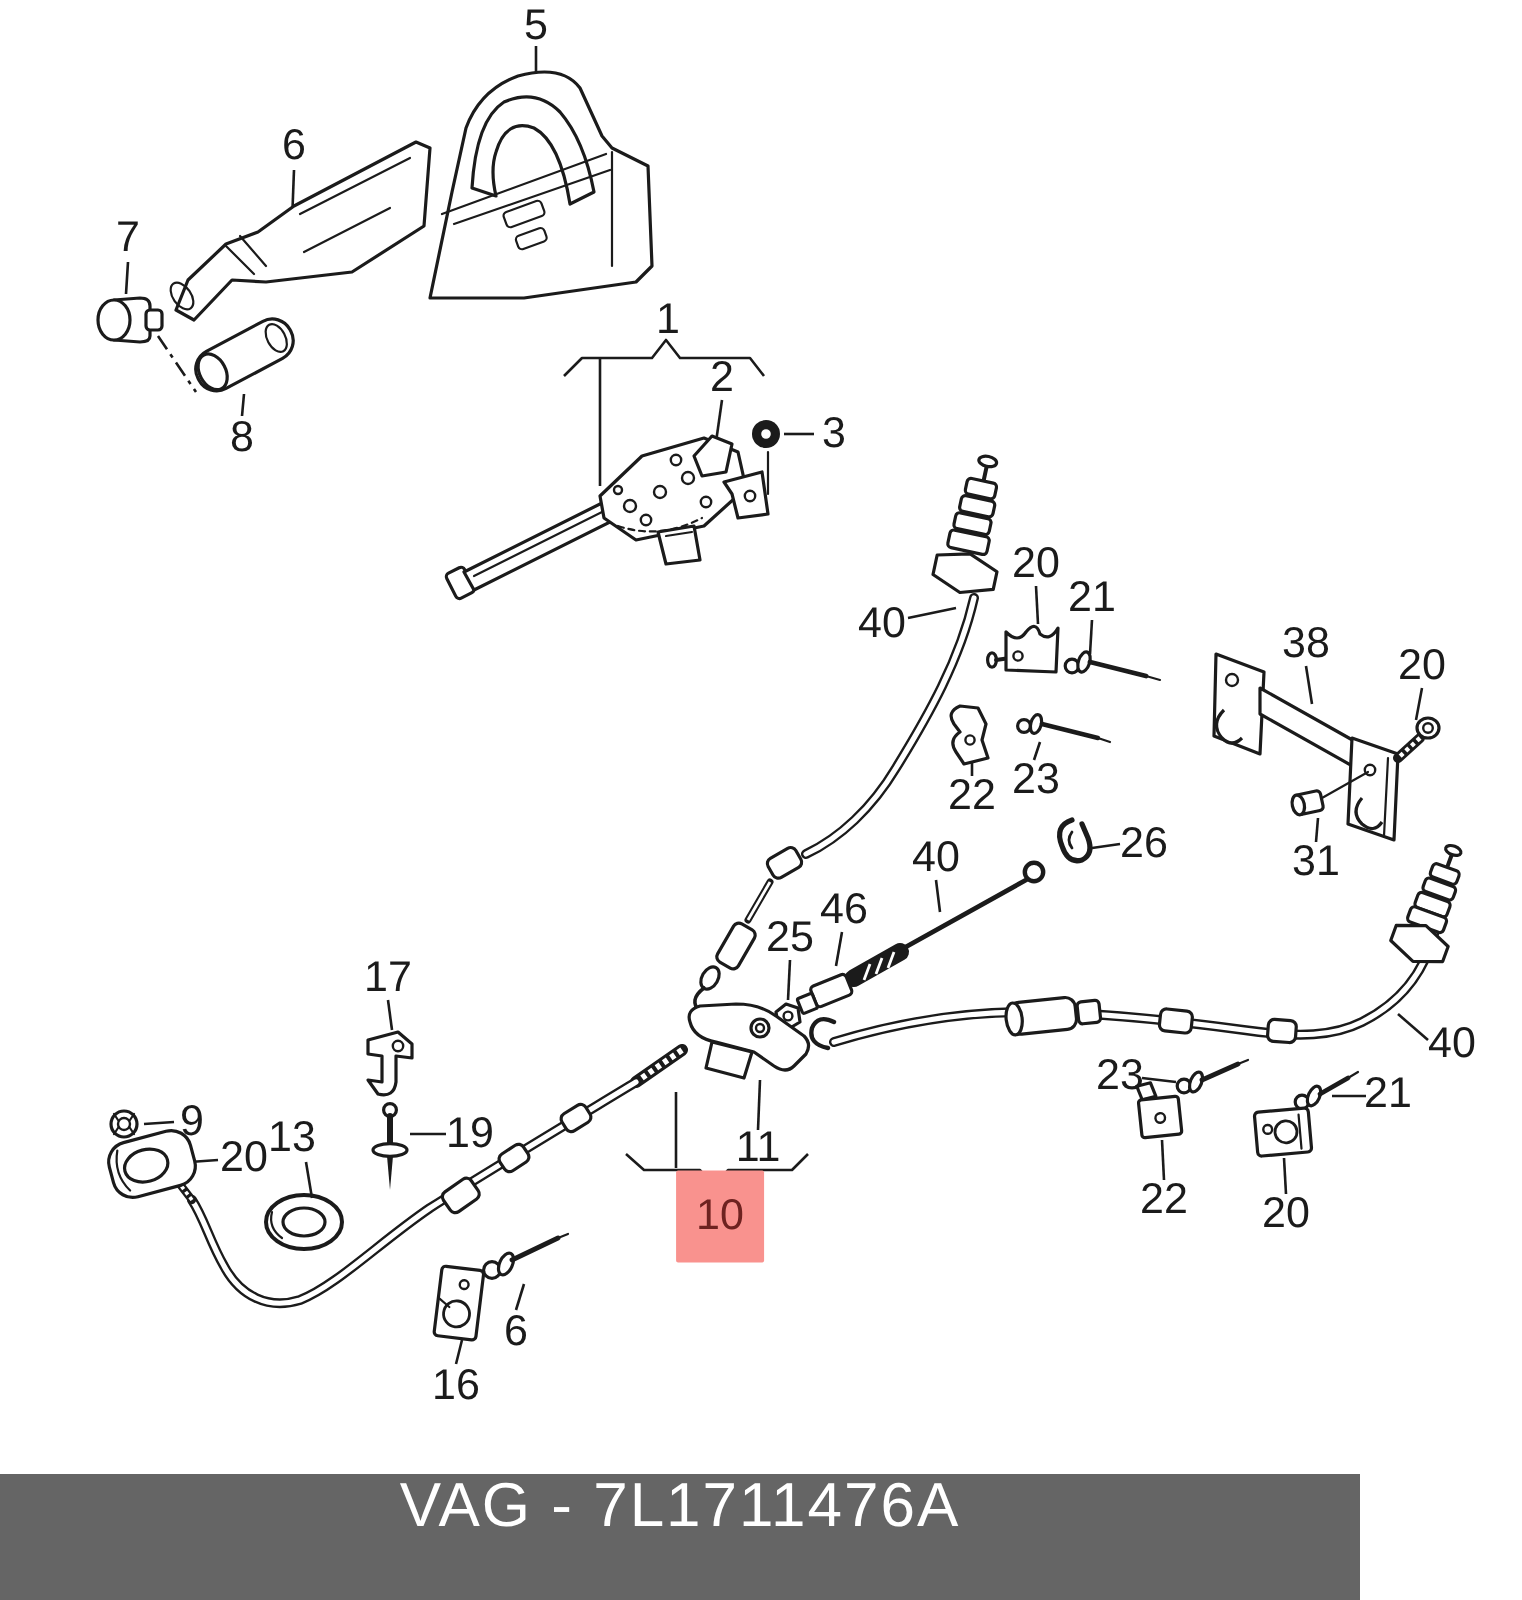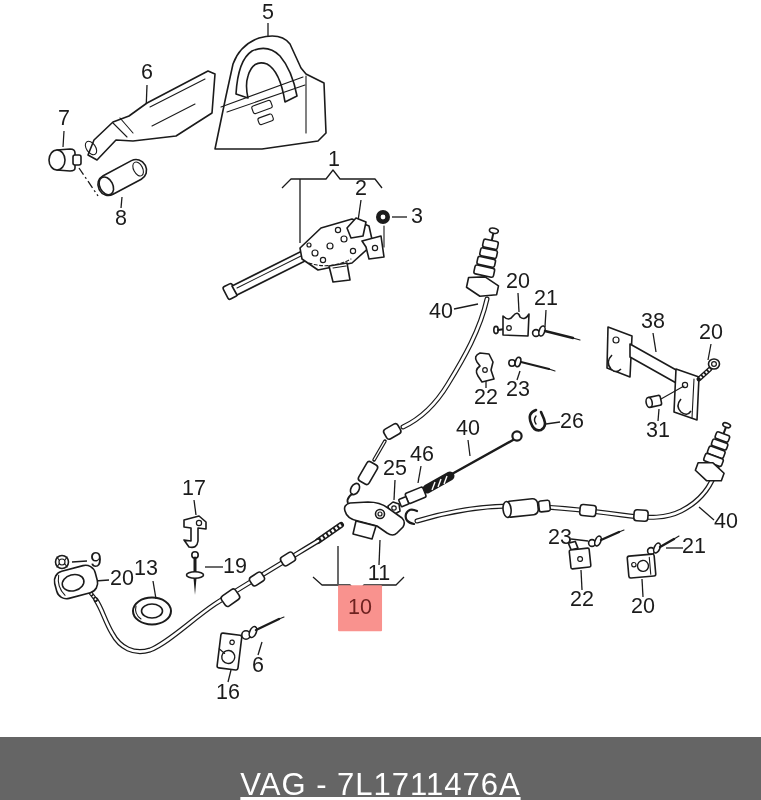--- a/index.html
+++ b/index.html
@@ -4,22 +4,22 @@
 <style>
   :root{ --line:#1b1b1b; }
   html,body{margin:0;padding:0;background:#fff;}
   .stage{position:relative;width:761px;height:800px;background:#fff;overflow:hidden;
          font-family:"Liberation Sans",sans-serif;}
   .artwork{position:absolute;left:0;top:0;}
   .labels-layer{position:absolute;left:0;top:0;width:761px;height:737px;}
   .part-label{position:absolute;transform:translate(-50%,-50%);font-size:21.5px;
               color:var(--line);line-height:1;white-space:nowrap;}
   .part-label.highlighted{padding:12px 10px;border-radius:1px;}
-  .footer{position:absolute;left:0;bottom:0;width:761px;height:63px;
-          display:flex;align-items:flex-end;justify-content:center;gap:46px;text-decoration:underline;}
+  .footer{position:absolute;left:0;bottom:0;width:680px;height:63px;
+          display:flex;align-items:flex-start;justify-content:center;gap:46px;}
   .footer span{font-size:31px;letter-spacing:1px;line-height:1;}
   
   .s{stroke:var(--line);stroke-width:1.6;fill:#fff;stroke-linejoin:round;}
   .s1{stroke:var(--line);stroke-width:1.1;fill:none;stroke-linecap:round;}
   .o{stroke:var(--line);fill:none;stroke-linejoin:round;stroke-linecap:round;}
   .th{stroke:var(--line);stroke-width:1.3;fill:none;stroke-linejoin:round;}
   .cb{stroke:var(--line);stroke-width:5;fill:none;stroke-linecap:round;}
   .cw{stroke:#fff;stroke-width:2.6;fill:none;stroke-linecap:round;}
   .hole{fill:#fff;stroke:var(--line);stroke-width:1.2;}
 </style>

